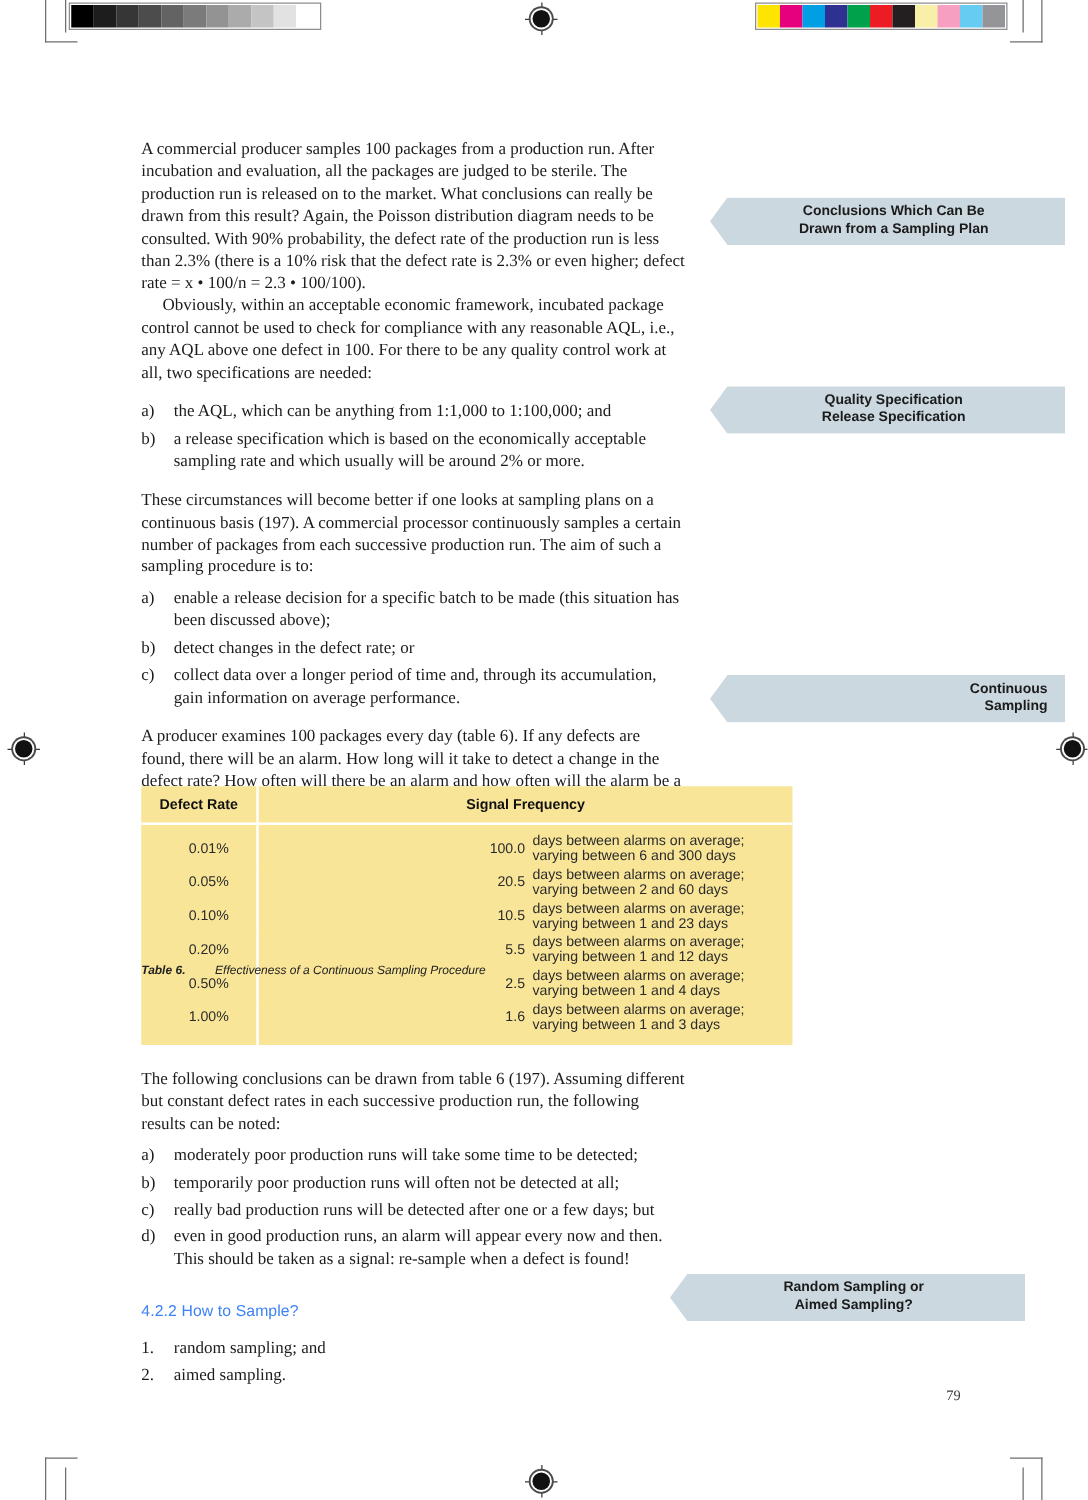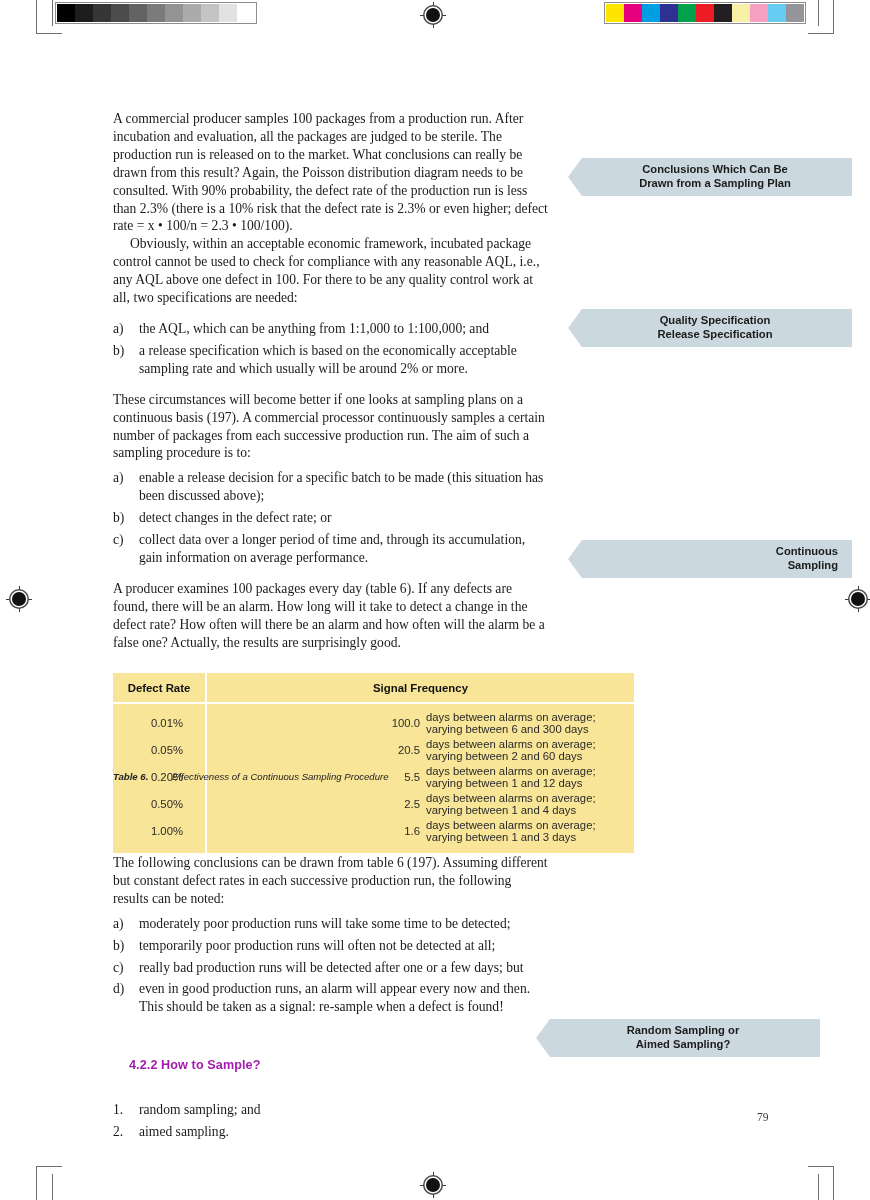--- a/index.html
+++ b/index.html
@@ -101,41 +101,40 @@
     line-height:17.9px;
     margin-bottom:4px;
   }
   ol.alpha-list li .marker, ol.num-list li .marker {
     position:absolute; left:0; top:0;
     font-size:13.6px;
   }
   ol.alpha-list li:last-child, ol.num-list li:last-child { margin-bottom:0; }
 
   h3.section-heading {
-    margin:16px;
+    margin:0;
     font-family:"Liberation Sans", sans-serif;
-    font-weight:bold;
+    font-weight:normal;
     font-size:12.6px;
     letter-spacing:0.1px;
-    color:#a21caf;
+    color:#3b82f6;
   }
 
   
   #table-block {
     position:absolute;
     left:113px; top:629px;
     width:521px;
   }
   table.data-table {
     width:100%;
     border-collapse:collapse;
     background:#f8e598;
     font-family:"Liberation Sans", sans-serif;
     table-layout:fixed;
-    margin-top:44px;
   }
   table.data-table th {
     font-size:11.4px;
     font-weight:bold;
     color:#111;
     padding:9px 0 8px 0;
     text-align:center;
     border-bottom:2px solid #ffffff;
   }
   table.data-table th.col-rate { width:92px; border-right:2px solid #ffffff; }
@@ -345,20 +344,25 @@
         <td class="cell-rate">0.01%</td>
         <td class="cell-days">100.0</td>
         <td class="cell-desc">days between alarms on average; varying between 6 and 300 days</td>
       </tr>
       <tr>
         <td class="cell-rate">0.05%</td>
         <td class="cell-days">20.5</td>
         <td class="cell-desc">days between alarms on average; varying between 2 and 60 days</td>
       </tr>
       <tr>
+        <td class="cell-rate">0.10%</td>
+        <td class="cell-days">10.5</td>
+        <td class="cell-desc">days between alarms on average; varying between 1 and 23 days</td>
+      </tr>
+      <tr>
         <td class="cell-rate">0.20%</td>
         <td class="cell-days">5.5</td>
         <td class="cell-desc">days between alarms on average; varying between 1 and 12 days</td>
       </tr>
       <tr>
         <td class="cell-rate">0.50%</td>
         <td class="cell-days">2.5</td>
         <td class="cell-desc">days between alarms on average; varying between 1 and 4 days</td>
       </tr>
       <tr>

